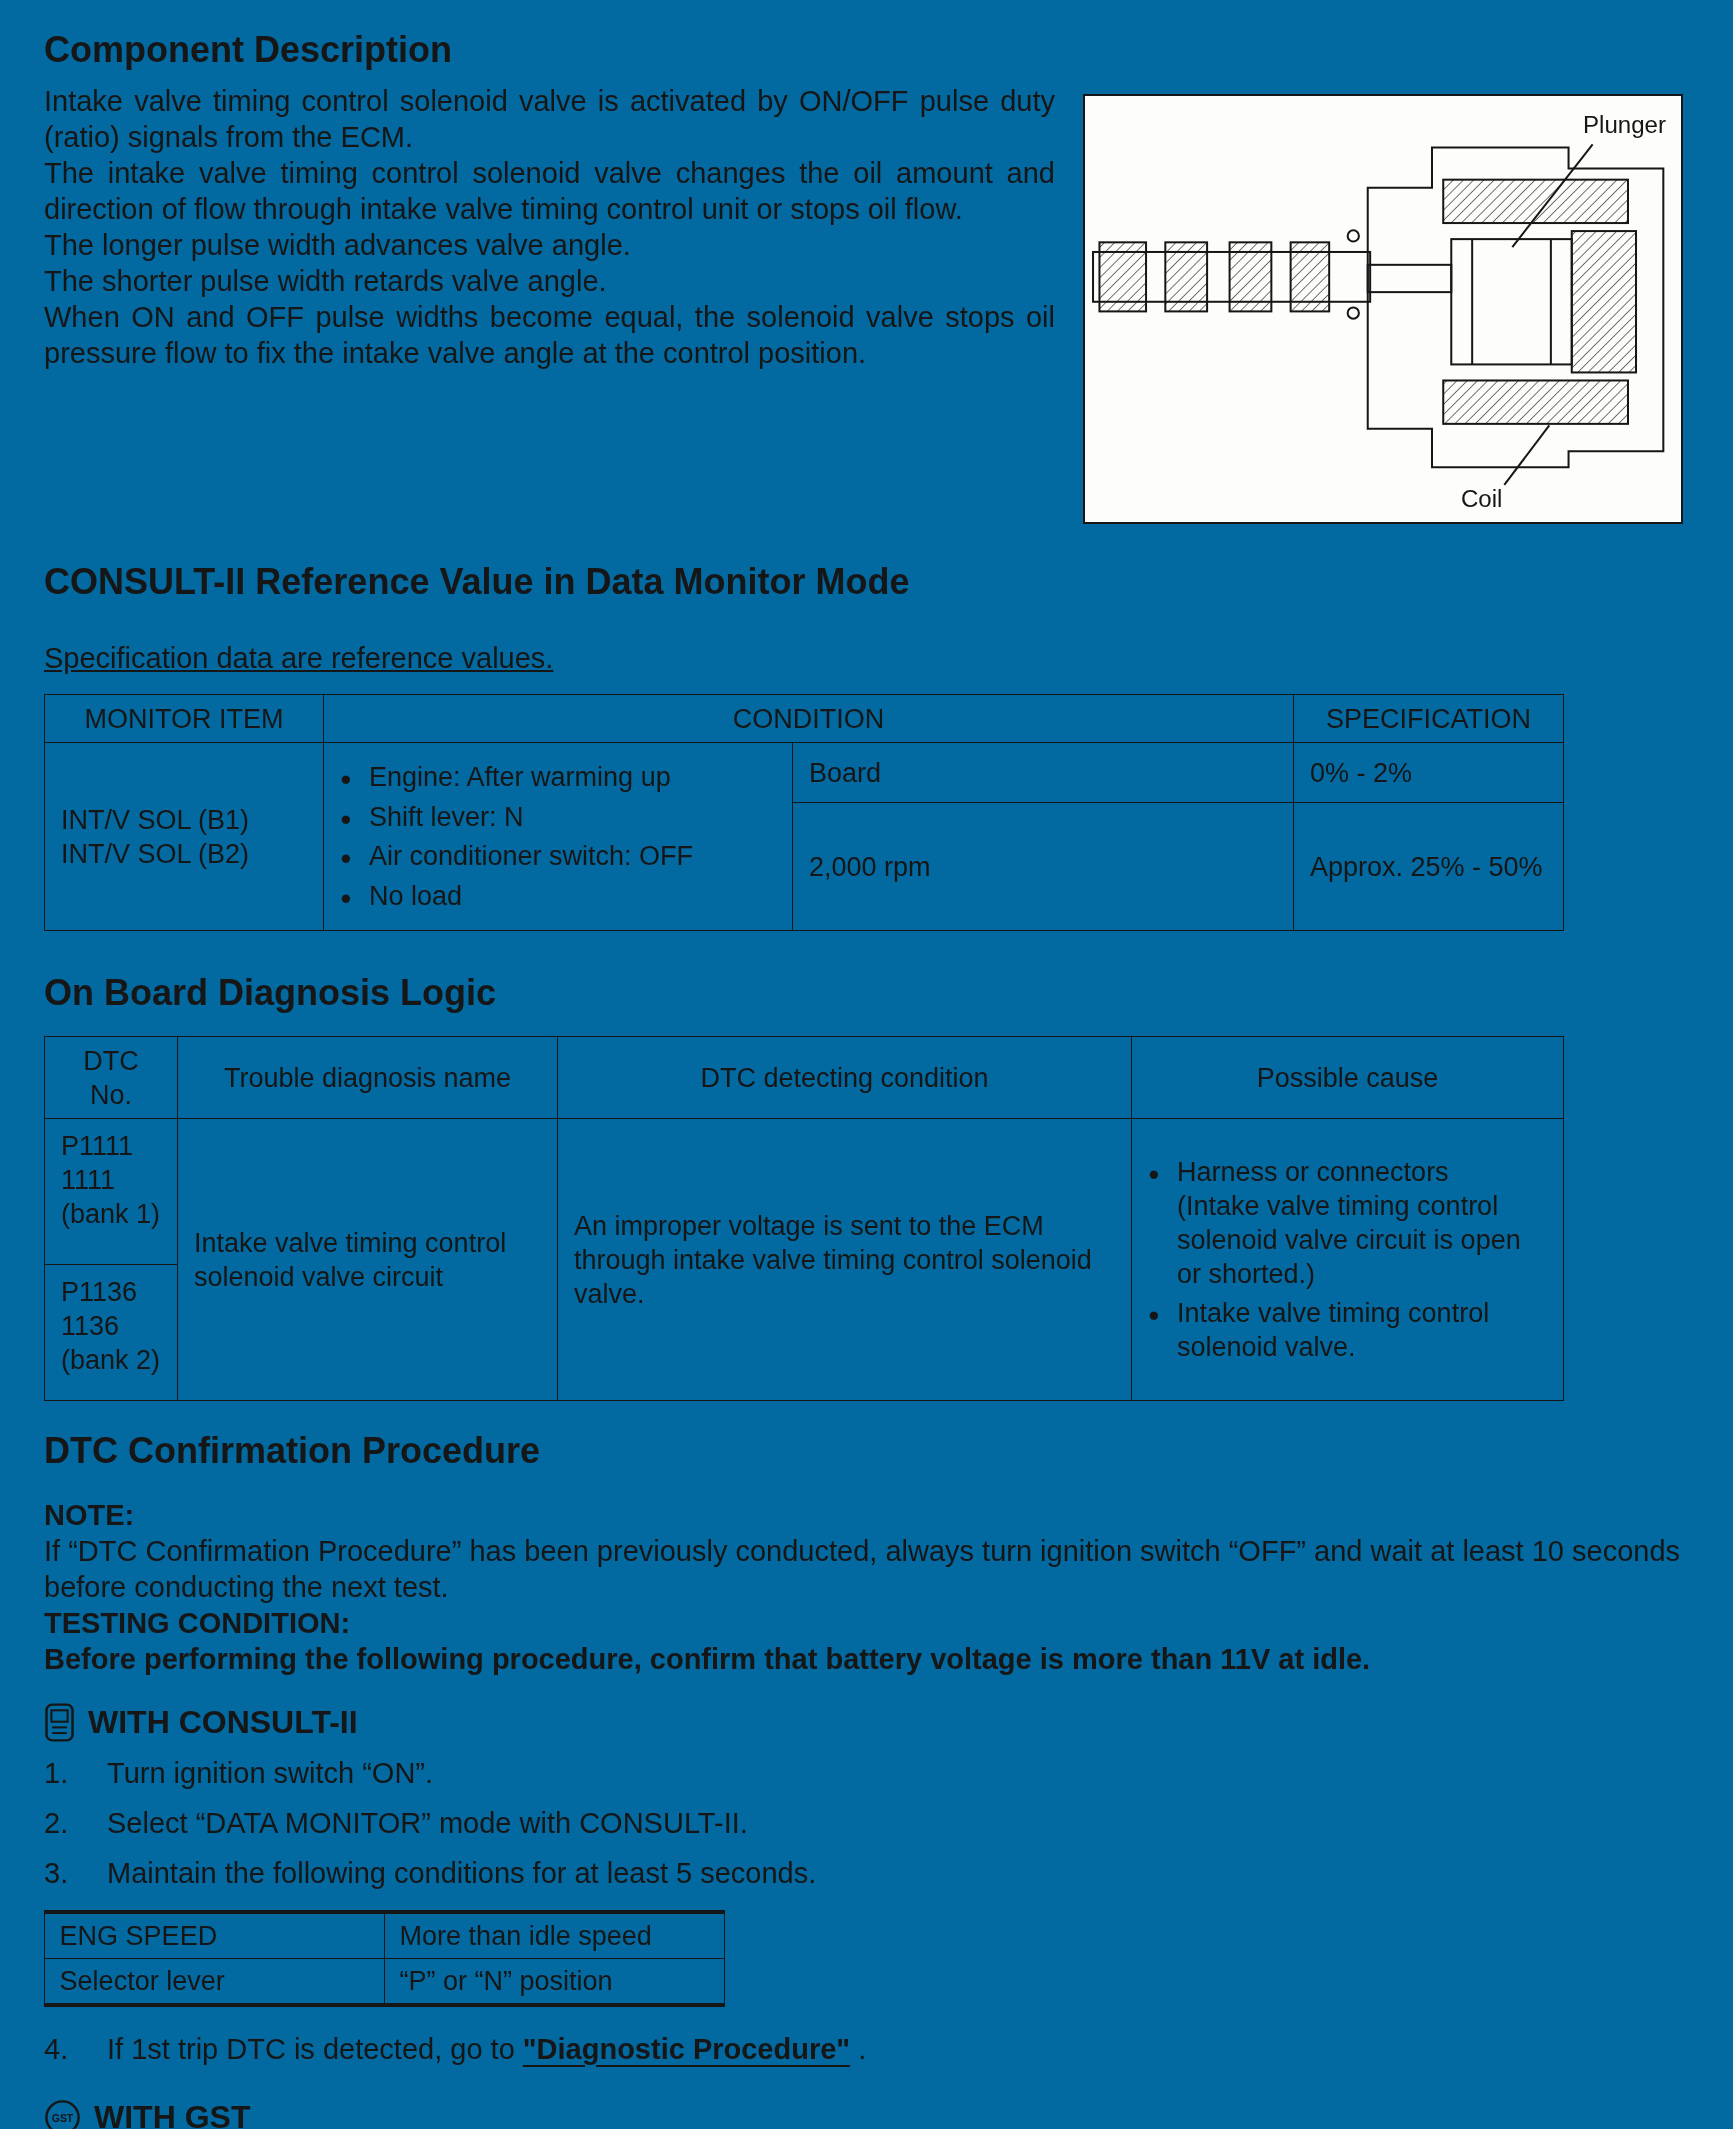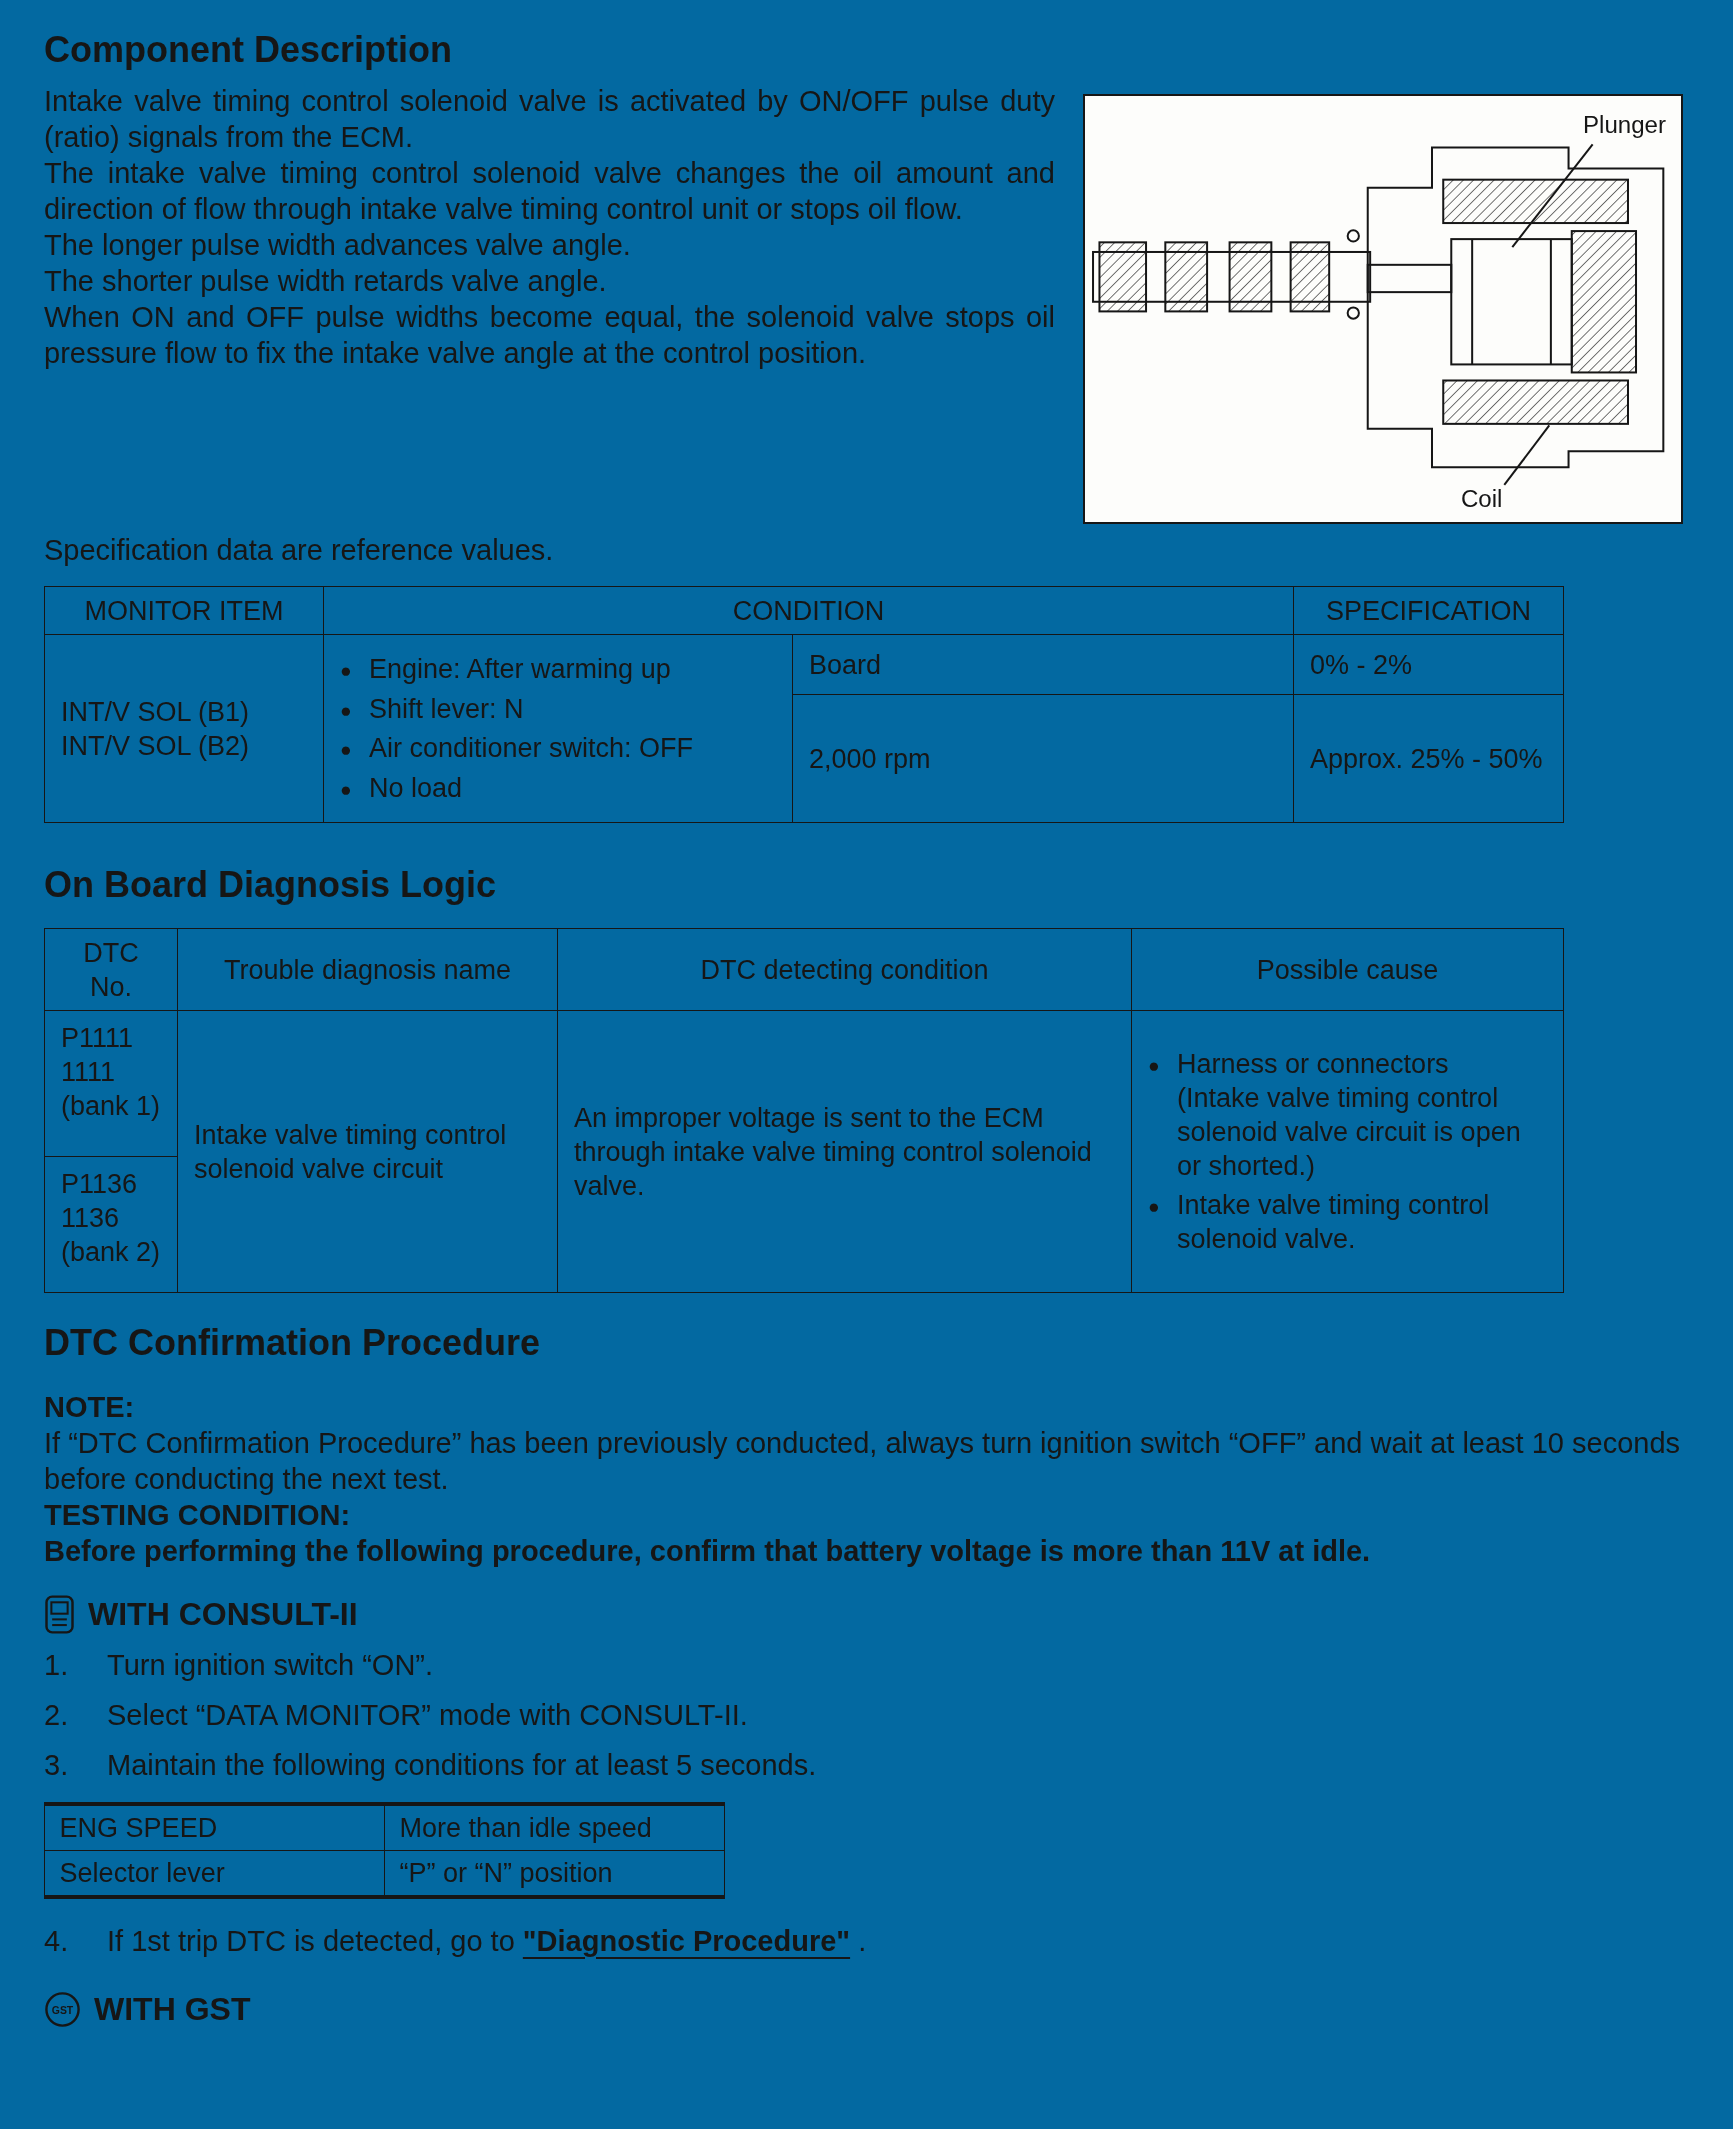--- a/index.html
+++ b/index.html
@@ -19,21 +19,21 @@
   .cd-text p { margin:0; }
   .diagram {
     margin-left:27.5px; margin-top:11.3px; width:600px; height:430px;
     border:2.4px solid #161616; flex:none; background:#fdfdfb;
   }
   .diagram svg { display:block; width:100%; height:100%; }
   .diagram text { font-family:"Liberation Sans","DejaVu Sans",sans-serif; font-size:30px; fill:#161616; }
 
   
   .sec2-title { margin-top:36px; }
-  .subtitle   { margin-top:8px; }
+  .subtitle   { margin-top:36px;text-decoration:underline; }
   .sec3-title { margin-top:40px; }
   .sec4-title { margin-top:27.5px; }
 
   
   table { border-collapse:collapse; width:1520px; font-size:27px; line-height:34px; color:#161616; }
   th,td { border:1.6px solid #161616; padding:6.5px 16px; vertical-align:middle; text-align:left; }
   th { font-weight:normal; text-align:center; height:44px; }
   .ref-table { margin-top:18px; }
   .obd-table { margin-top:21px; }
   tr.r1 td { height:60px; }
@@ -113,20 +113,21 @@
           <rect x="606" y="166" width="80" height="176" fill="url(#hatch)"></rect>
         </g>
         <line x1="632" y1="58" x2="532" y2="186" stroke="#161616" stroke-width="2.5"></line>
         <line x1="522" y1="482" x2="578" y2="408" stroke="#161616" stroke-width="2.5"></line>
         <text x="620" y="44">Plunger</text>
         <text x="468" y="510">Coil</text>
       </svg>
     </figure>
   </div>
 
+  <h1 class="sec2-title">CONSULT-II Reference Value in Data Monitor Mode</h1>
   <div class="subtitle">Specification data are reference values.</div>
 
   <table class="ref-table">
     <colgroup>
       <col style="width:279px">
         <col style="width:469px">
         <col style="width:501px">
         <col>
     </colgroup>
     <tbody>

